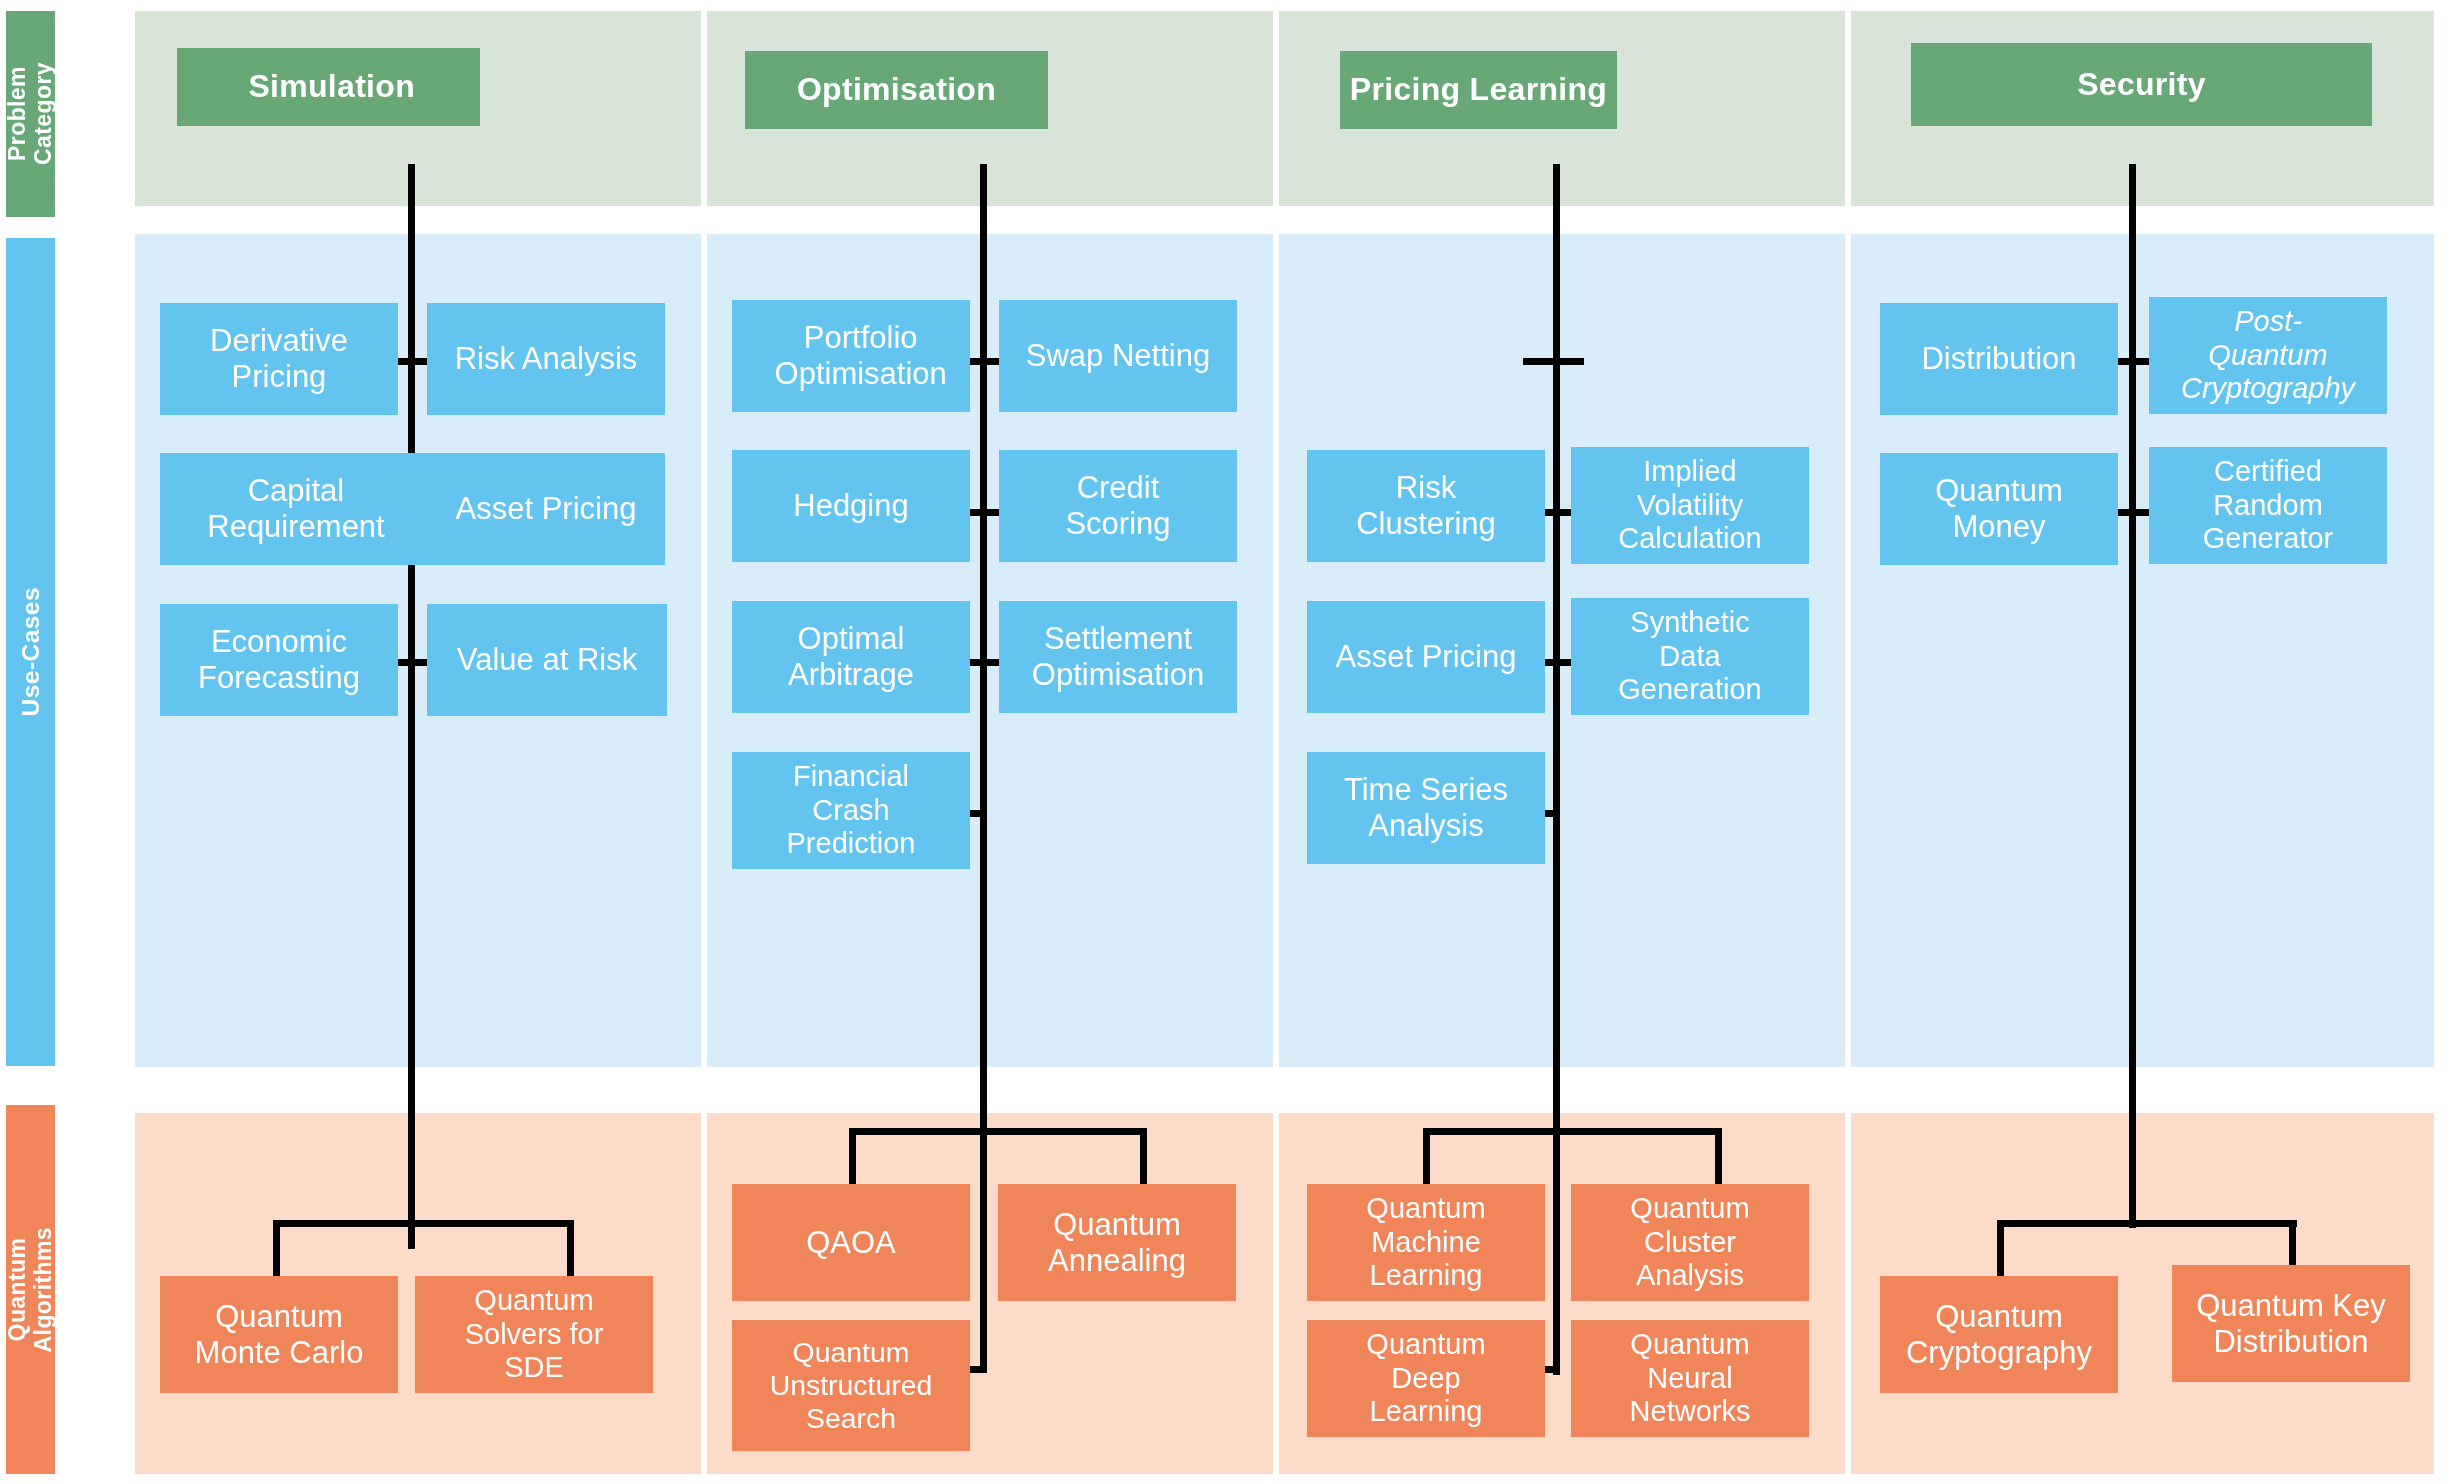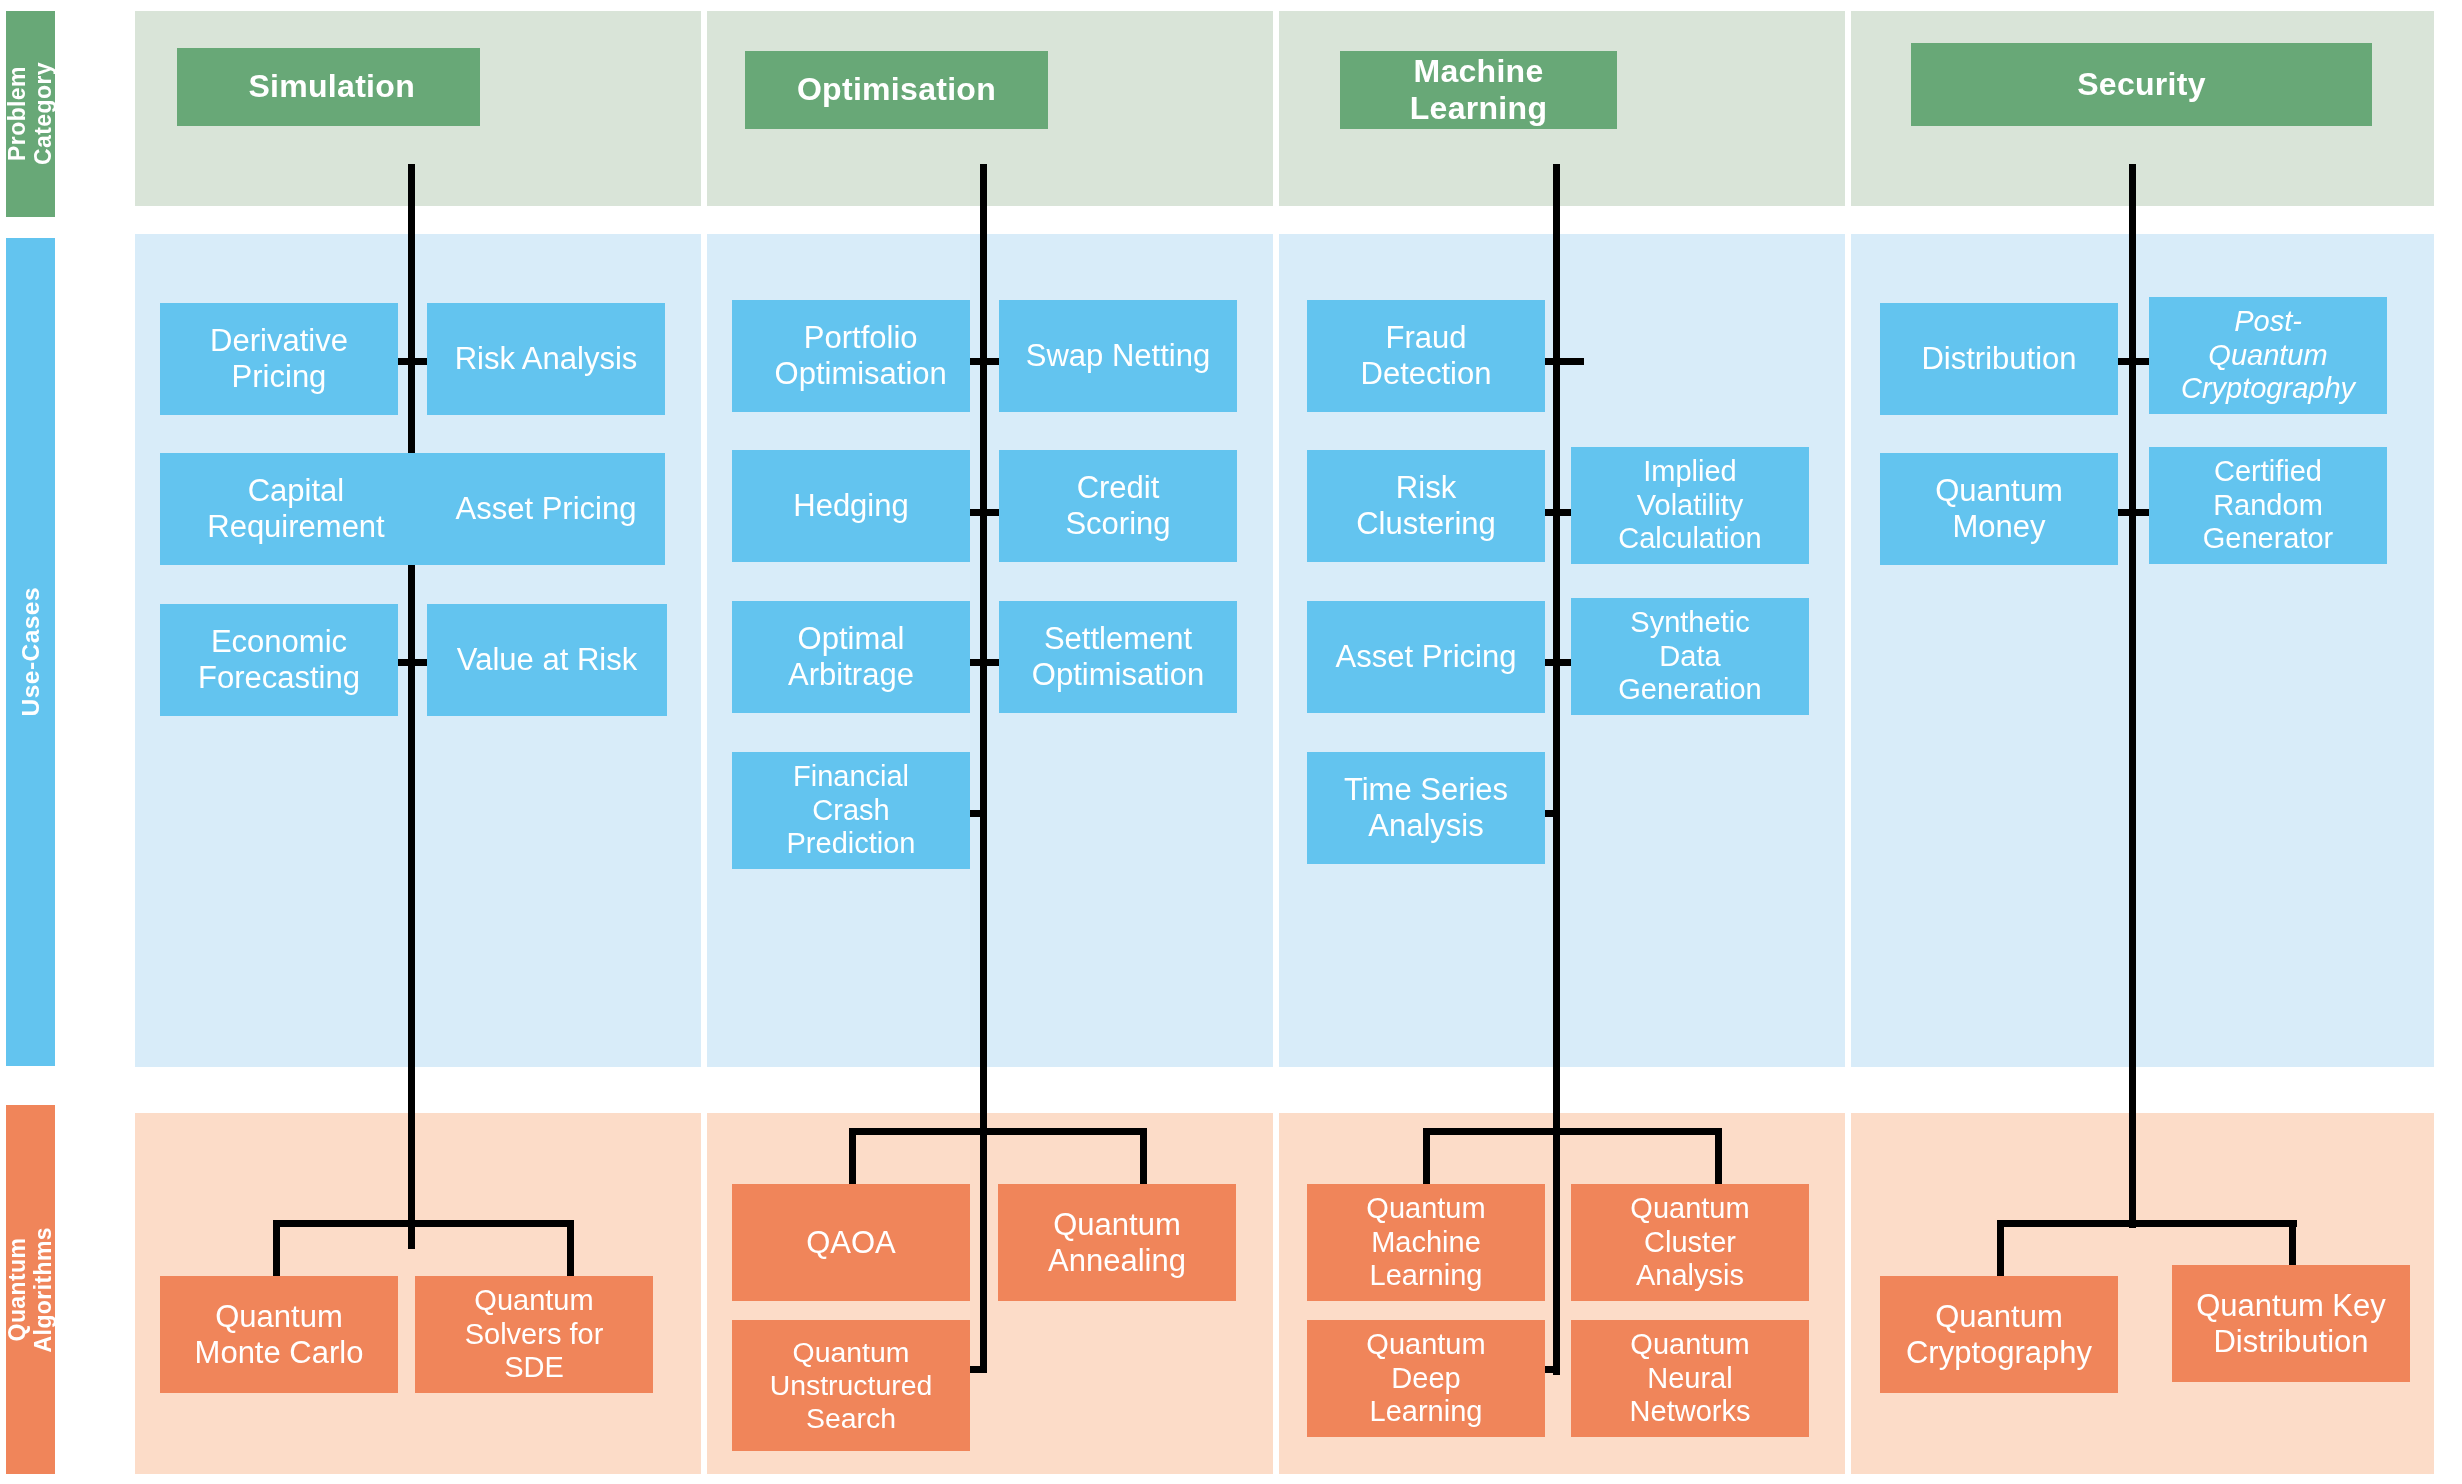--- a/index.html
+++ b/index.html
@@ -124,21 +124,21 @@
   <div class="hline" style="left:2098px; top:358px;  width:61px;"></div>
   <div class="hline" style="left:2098px; top:509px;  width:61px;"></div>
 
   <div class="node node-cat" style="left:177px; top:48px; width:303px; height:78px;padding-left:11px;">
     <span>Simulation</span>
   </div>
   <div class="node node-cat" style="left:745px; top:51px; width:303px; height:78px;">
     <span>Optimisation</span>
   </div>
   <div class="node node-cat" style="left:1340px; top:51px; width:277px; height:78px;">
-    <span>Machine Learning</span>
+    <span>Pricing Learning</span>
   </div>
   <div class="node node-cat" style="left:1911px; top:43px; width:461px; height:83px;">
     <span>Security</span>
   </div>
 
   <div class="node node-uc" style="left:160px; top:303px; width:238px; height:112px;">
     <span>Derivative
 Pricing</span></div>
   <div class="node node-uc" style="left:160px; top:453px; width:272px; height:112px;">
     <span>Capital
@@ -169,23 +169,20 @@
 
   <div class="node node-uc" style="left:999px; top:300px; width:238px; height:112px;">
     <span>Swap Netting</span></div>
   <div class="node node-uc" style="left:999px; top:450px; width:238px; height:112px;">
     <span>Credit
 Scoring</span></div>
   <div class="node node-uc" style="left:999px; top:601px; width:238px; height:112px;">
     <span>Settlement
 Optimisation</span></div>
 
-  <div class="node node-uc" style="left:1307px; top:300px; width:238px; height:112px;">
-    <span>Fraud
-Detection</span></div>
   <div class="node node-uc" style="left:1307px; top:450px; width:238px; height:112px;">
     <span>Risk
 Clustering</span></div>
   <div class="node node-uc" style="left:1307px; top:601px; width:238px; height:112px;">
     <span>Asset Pricing</span></div>
   <div class="node node-uc" style="left:1307px; top:752px; width:238px; height:112px;">
     <span>Time Series
 Analysis</span></div>
 
   <div class="node node-uc" style="left:1571px; top:447px; width:238px; height:117px; font-size:29px;">

